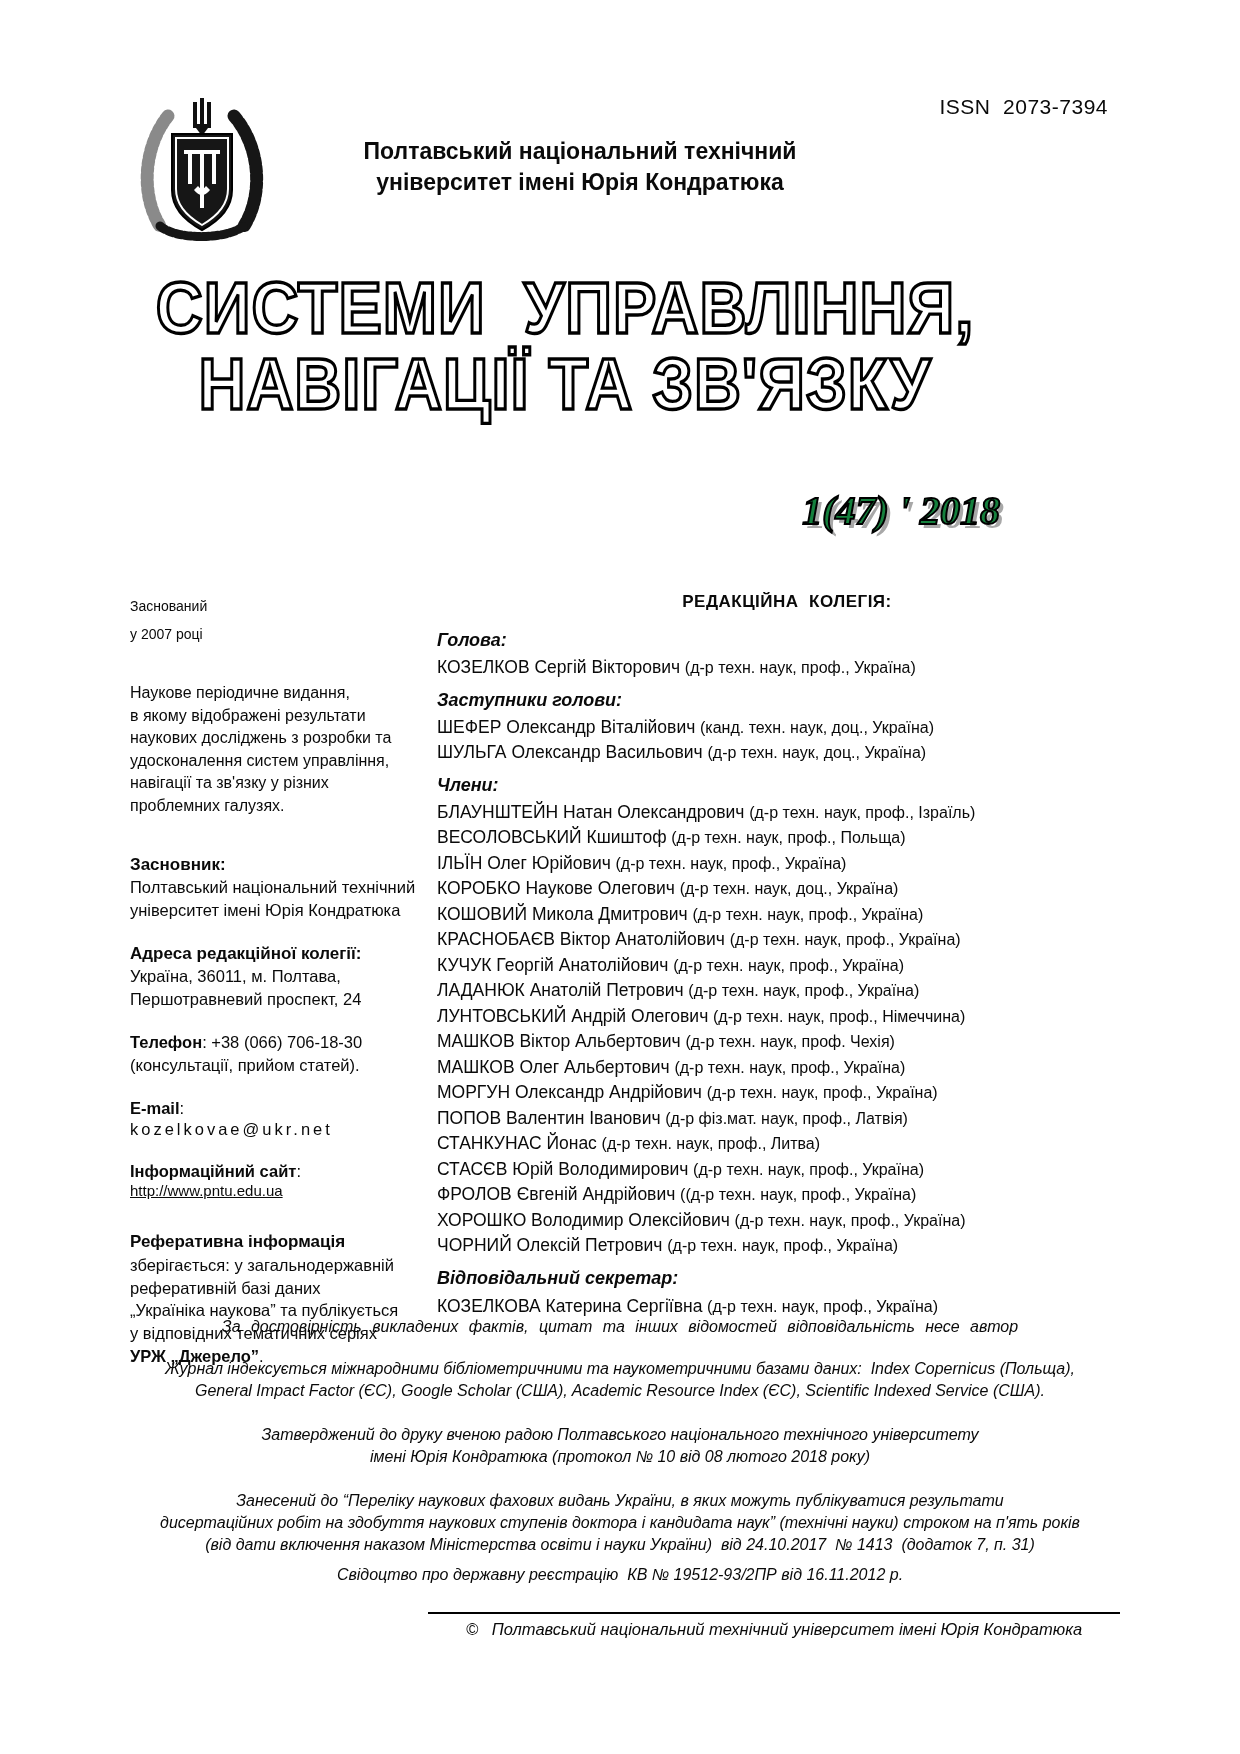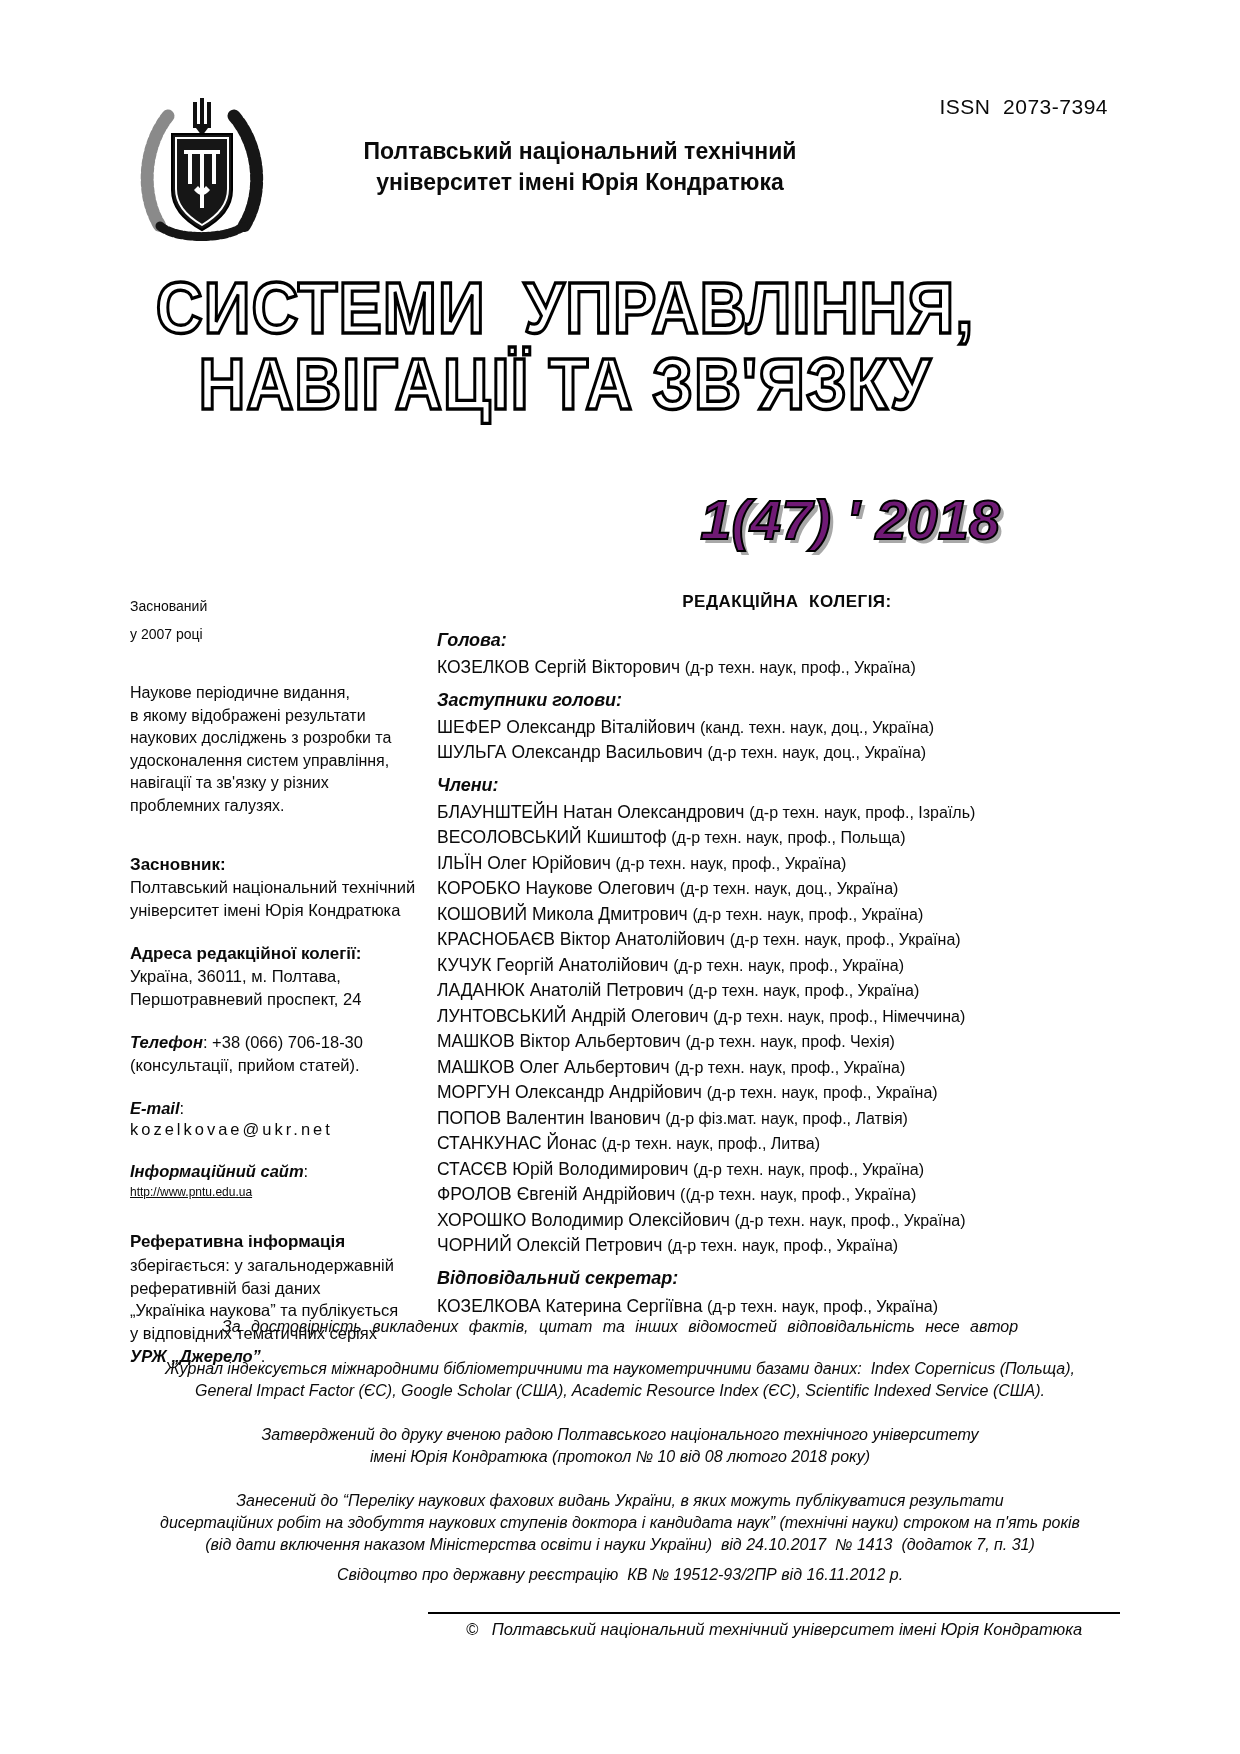--- a/index.html
+++ b/index.html
@@ -18,36 +18,36 @@
 
   
   .jtitle{left:110px;top:266px;width:910px;text-align:center;font-weight:bold;}
   .jtitle .t-line{
     font-size:65px;line-height:76px;color:#ffffff;
     -webkit-text-stroke:3px #000;letter-spacing:1px;white-space:pre;
     transform:scaleY(1.12);transform-origin:center top;
   }
   .issue{
     left:700px;top:487px;width:300px;text-align:right;
-    font-family:Liberation Sans, sans-serif;font-style:italic;font-weight:bold;
-    font-size:56px;color:#701a75;-webkit-text-stroke:2px #000;
+    font-family:Liberation Serif, serif;font-style:italic;font-weight:bold;
+    font-size:40px;color:#15803d;-webkit-text-stroke:2px #000;
     text-shadow:4px 4px 0 #a8a8a8;white-space:pre;
   }
 
   
   .left-col{left:130px;top:592px;width:292px;}
   .founded{font-size:14px;line-height:28px;margin-bottom:34px;}
   .descr{font-size:16px;line-height:22.5px;margin-bottom:36px;}
   .blk{margin-bottom:21px;}
   .blk .lbl{font-weight:bold;font-size:17px;line-height:23px;}
   .blk .txt{font-size:16.5px;line-height:22.5px;}
   .email-val{font-size:16.5px;letter-spacing:3px;}
-  .site-link{font-size:12px;text-decoration:underline;color:#0a0a0a;}
+  .site-link{font-size:15px;text-decoration:underline;color:#0a0a0a;}
   .abstract .txt{margin-top:1px;}
-  .b{font-weight:bold;font-style:italic;}
+  .b{font-weight:bold;}
 
   
   .right-col{left:437px;top:592px;width:700px;}
   .board-title{font-weight:bold;font-size:17px;text-align:center;letter-spacing:.5px;white-space:pre;margin-bottom:16px;}
   .role{font-weight:bold;font-style:italic;font-size:18px;line-height:24px;margin:7px 0 3px 0;}
   .row{font-size:17px;line-height:25.5px;white-space:nowrap;}
   .row .nm{font-size:17.5px;}
   .row .inf{font-size:16px;}
   .secretary-row{line-height:26px;}
 

